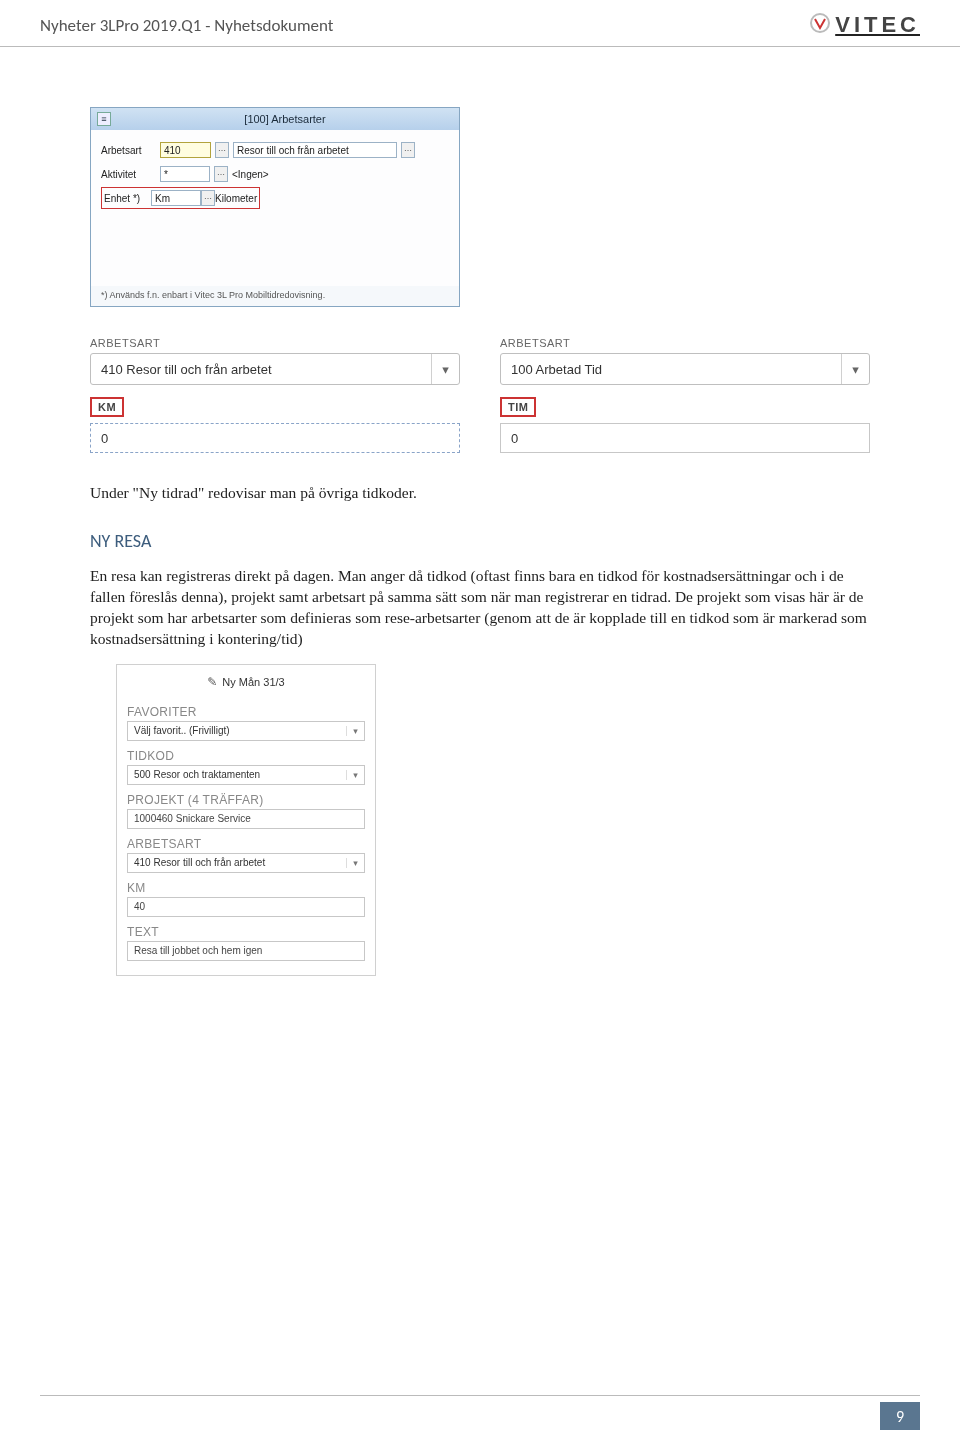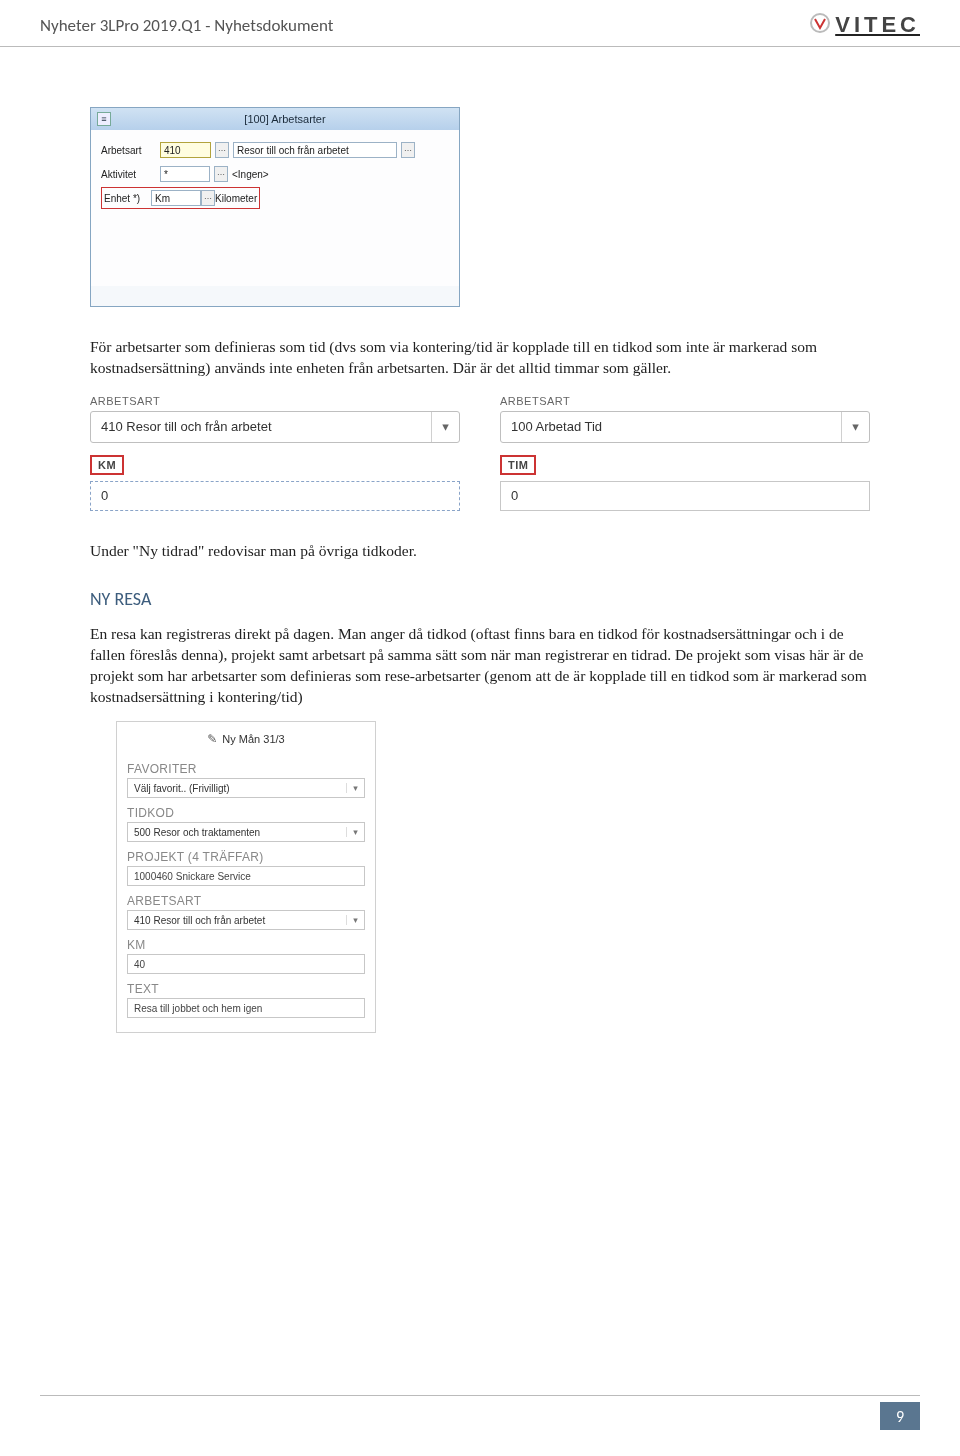--- a/index.html
+++ b/index.html
@@ -204,23 +204,23 @@
       </div>
       <div class="scr1-row">
         <span class="redbox">
           <span class="lbl" style="width:47px">Enhet *)</span>
           <span class="fld" style="width:50px">Km</span>
           <span class="pick">⋯</span>
           <span>Kilometer</span>
         </span>
       </div>
     </div>
+    <div class="footnote">*) Används f.n. enbart i Vitec 3L Pro Mobiltidredovisning.</div>
   </div>
 
-  <p class="para">För arbetsarter som definieras som tid (dvs som via kontering/tid är kopplade till en tidkod som inte är markerad som kostnadsersättning) används inte enheten från arbetsarten. Där är det alltid timmar som gäller.</p>
 
   <div class="scr2">
     <div class="col">
       <div class="cap">ARBETSART</div>
       <div class="dd">
         <span class="val">410 Resor till och från arbetet</span>
         <span class="caret">▾</span>
       </div>
       <div class="unitwrap">
         <span class="unit">KM</span>

